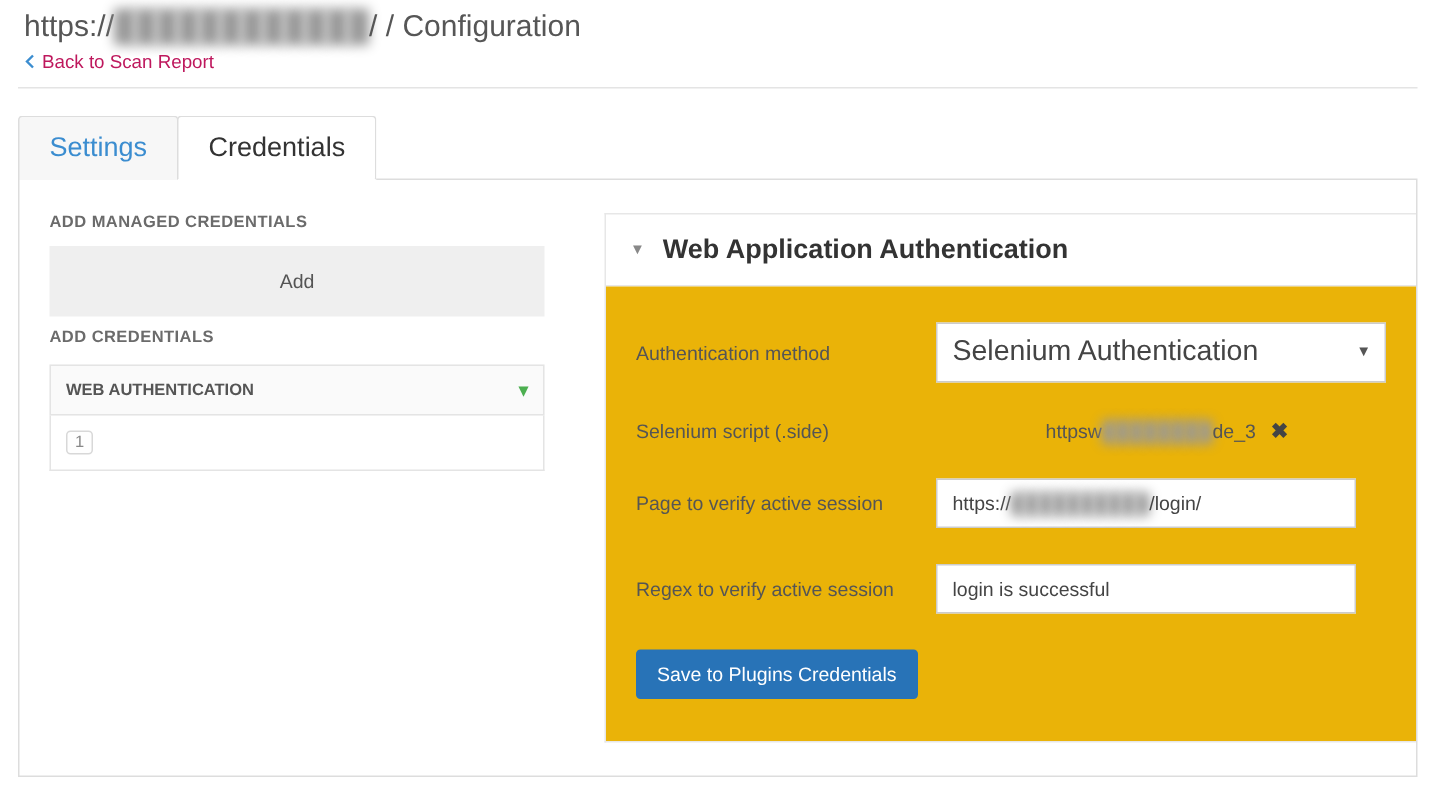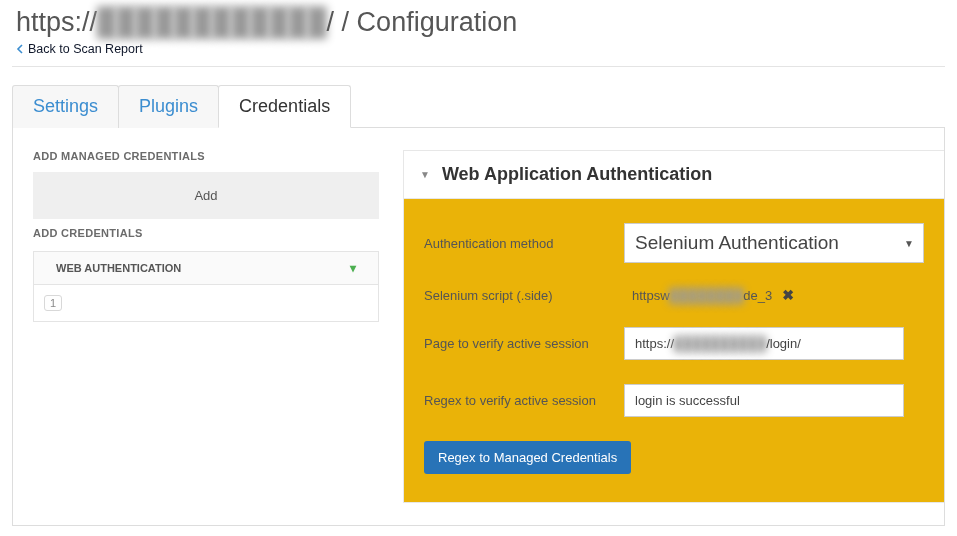--- a/index.html
+++ b/index.html
@@ -4,23 +4,23 @@
 <style>
   * { box-sizing: border-box; }
   body {
     font-family: Arial, Helvetica, sans-serif;
     margin: 0;
     padding: 5px 12px 12px 12px;
     font-size: 13px;
     color: #444;
     background: #fff;
   }
-  a, .linklike { color: #0f172a; text-decoration: none; cursor: pointer; }
+  a, .linklike { color: #be185d; text-decoration: none; cursor: pointer; }
   .header-title {
-    font-size: 27px;
+    font-size: 20px;
     color: #565656;
     margin: 2px 0 0 4px;
   }
   .blur {
     color: transparent;
     text-shadow: 0 0 8px #999;
     user-select: none;
   }
   .backlink {
     display: flex;
@@ -54,21 +54,21 @@
     border-bottom: 1px solid #fff;
     position: relative;
     z-index: 2;
   }
   .panel {
     border: 1px solid #ddd;
     border-top: 1px solid #ddd;
     margin-top: -1px;
     padding: 22px 0;
     display: flex;
-    gap: 12px;
+    gap: 28px;
   }
   .left-col {
     width: 378px;
     padding-left: 20px;
     padding-right: 12px;
   }
   .right-col {
     flex: 1;
     border: 1px solid #e7e7e7;
     border-right: none;
@@ -90,21 +90,21 @@
     font-size: 13px;
     margin-top: 10px;
   }
   .cat-block { margin-top: 8px; }
   .cat-header {
     display: flex;
     justify-content: space-between;
     align-items: center;
     border: 1px solid #e4e4e4;
     background: #fafafa;
-    padding: 9px 22px;
+    padding: 9px 10px;
     font-size: 11px;
     font-weight: bold;
     color: #555;
     cursor: pointer;
   }
   .cat-item {
     display: flex;
     justify-content: space-between;
     align-items: center;
     border: 1px solid #e4e4e4;
@@ -180,20 +180,21 @@
     color: #444;
     background: #fff;
   }
   .file-display {
     display: flex;
     align-items: center;
     gap: 10px;
     color: #555;
     font-size: 13px;
     padding-left: 8px;
+    justify-content: center;
   }
   .close-x {
     font-weight: bold;
     color: #444;
     cursor: pointer;
     font-size: 14px;
   }
   .save-managed {
     background: #2873b7;
     color: #fff;
@@ -229,21 +230,20 @@
 <a class="backlink linklike">
   <svg width="8" height="10" viewBox="0 0 8 10">
       <path d="M6 1 L2 5 L6 9" fill="none" stroke="#3b8dd0" stroke-width="1.6"></path>
     </svg>
   <span>Back to Scan Report</span>
 </a>
 <div class="hr"></div>
 
 <div class="tabs">
   <div class="tab">Settings</div>
-  <div class="tab">Plugins</div>
   <div class="tab active">Credentials</div>
 </div>
 
 <div class="panel">
 
   <div class="left-col">
     <div class="section-caption">ADD MANAGED CREDENTIALS</div>
     <button class="add-btn">Add</button>
 
     <div class="cat-block">
@@ -295,21 +295,21 @@
         </div>
       </div>
 
       <div class="form-row">
         <div class="form-label">Regex to verify active session</div>
         <div class="form-field">
           <input class="text-input" type="text" value="login is successful" style="">
         </div>
       </div>
 
-      <button class="save-managed">Regex to Managed Credentials</button>
+      <button class="save-managed">Save to Plugins Credentials</button>
 
     </div>
   </div>
 
 </div>
 
 <div class="footer">
   <button class="primary-btn">Save</button>
   <a class="linklike">Cancel</a>
 </div>

